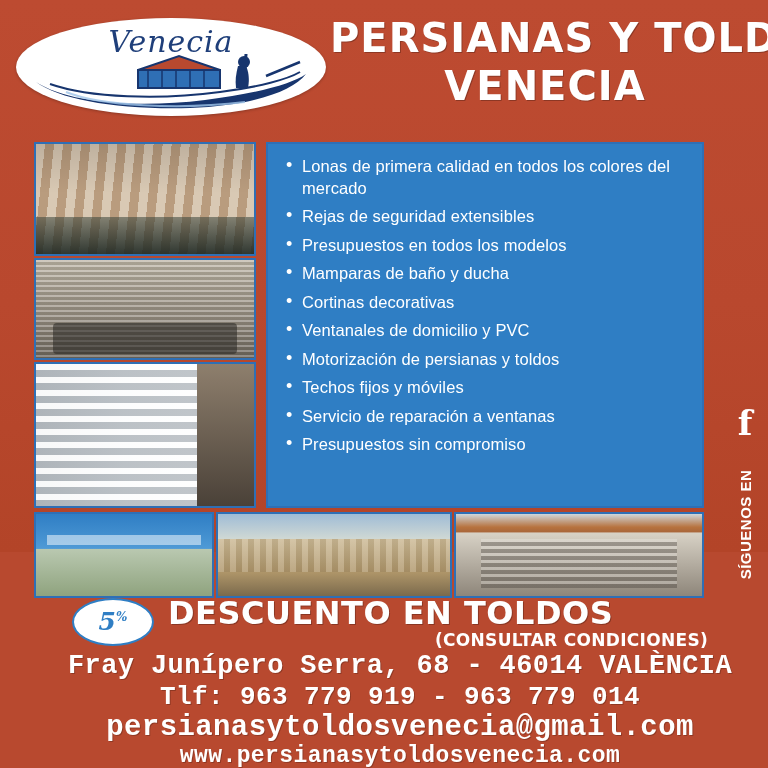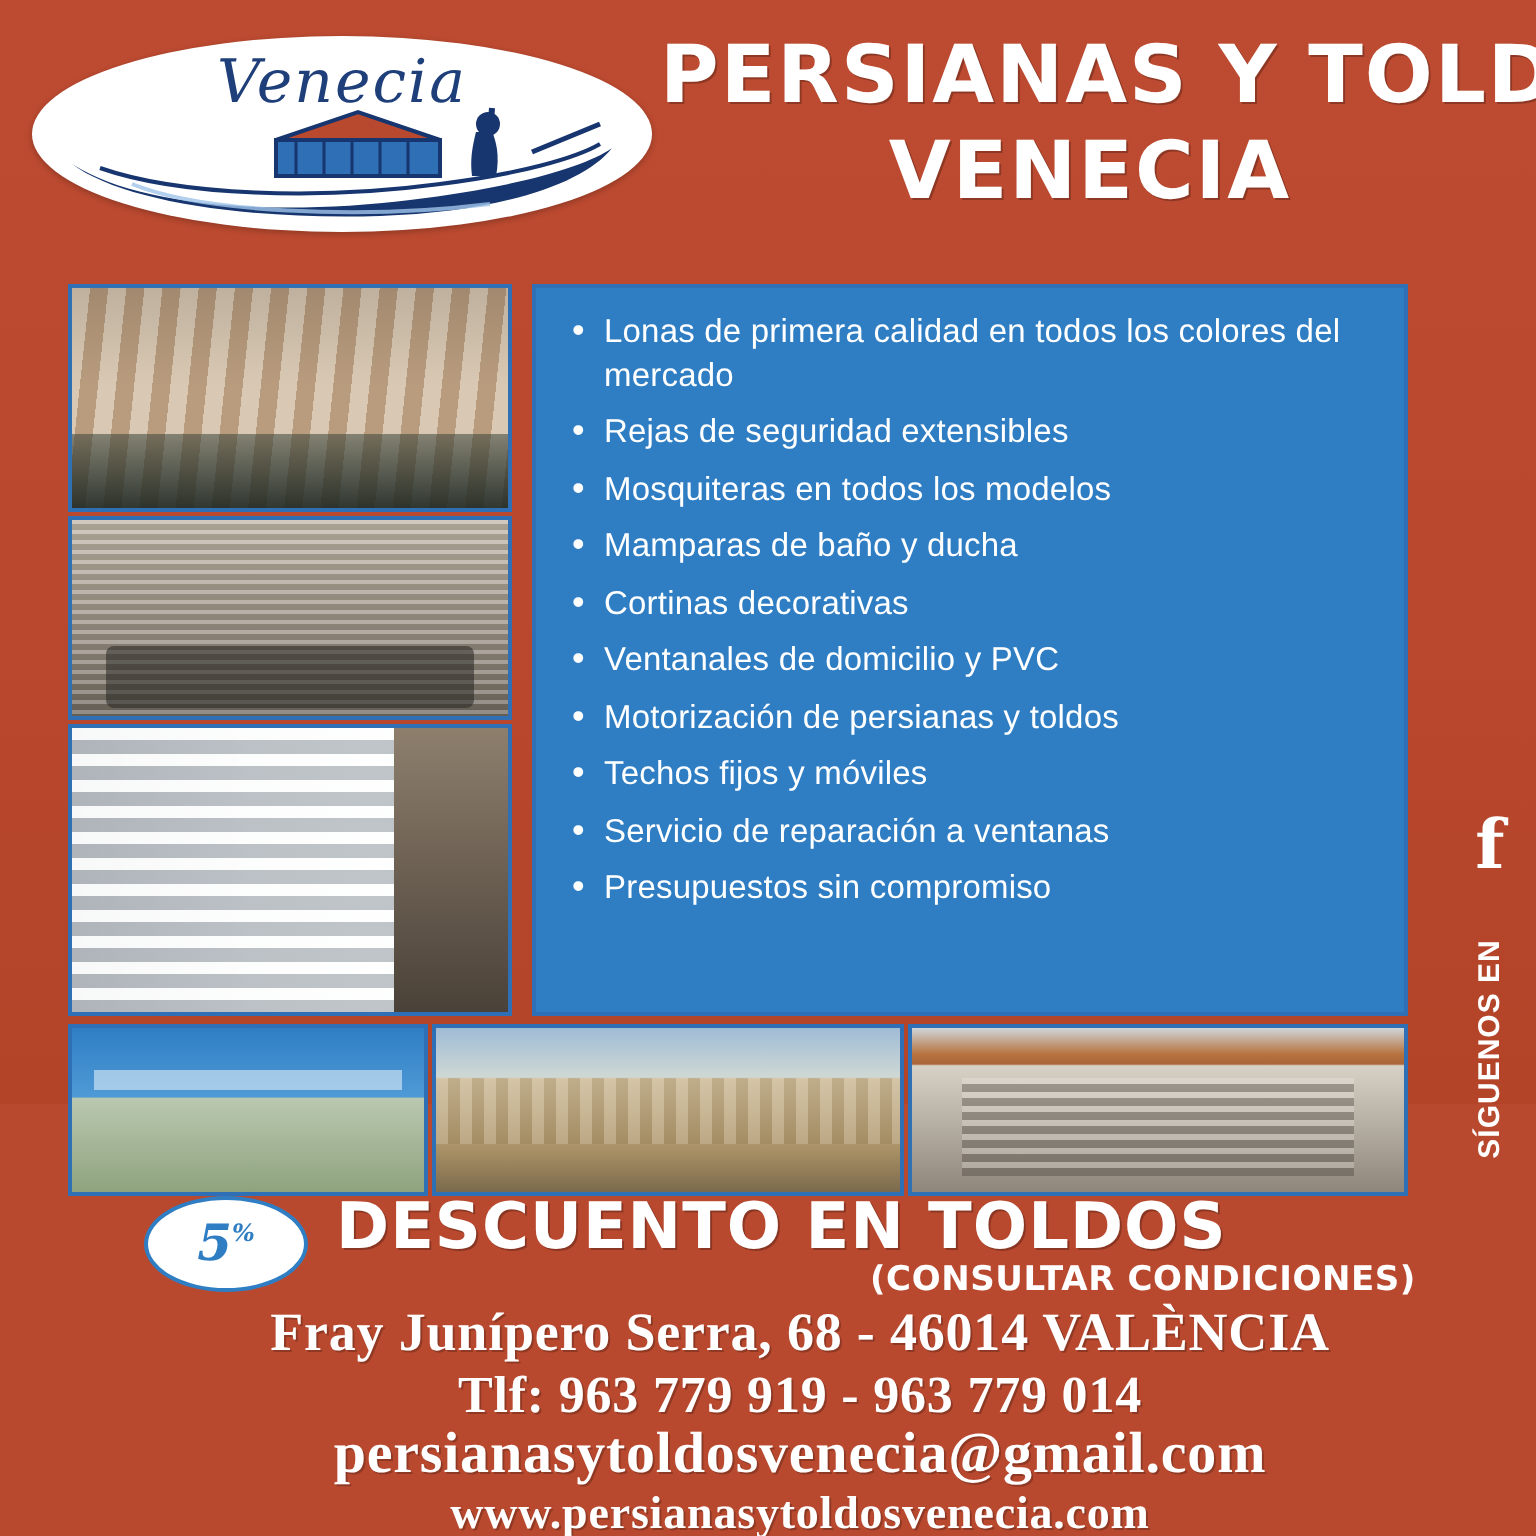--- a/index.html
+++ b/index.html
@@ -318,21 +318,21 @@
 
   
   .contact {
     position: absolute;
     left: 0;
     top: 650px;
     width: 768px;
     text-align: center;
   }
   .contact-line {
-    font-family: Liberation Serif, serif;
+    font-family: Liberation Mono, monospace;
     font-weight: bold;
     color: #ffffff;
     letter-spacing: 0.4px;
     text-shadow: 1px 1px 0 rgba(0,0,0,0.22);
     white-space: nowrap;
     margin-left: 32px;
   }
   .c1 { font-size: 27px; line-height: 32px; }
   .c2 { font-size: 26px; line-height: 31px; }
   .c3 { font-size: 29px; line-height: 29px; }
@@ -387,21 +387,21 @@
       <div class="beige"></div>
     </div>
   <div class="photo ph6">
       <div class="terrace"></div>
     </div>
 
   <div class="services">
     <ul>
       <li>Lonas de primera calidad en todos los colores del mercado</li>
       <li>Rejas de seguridad extensibles</li>
-      <li>Mosquiteras en todos los modelos</li>
+      <li>Presupuestos en todos los modelos</li>
       <li>Mamparas de baño y ducha</li>
       <li>Cortinas decorativas</li>
       <li>Ventanales de domicilio y PVC</li>
       <li>Motorización de persianas y toldos</li>
       <li>Techos fijos y móviles</li>
       <li>Servicio de reparación a ventanas</li>
       <li>Presupuestos sin compromiso</li>
     </ul>
   </div>
 

